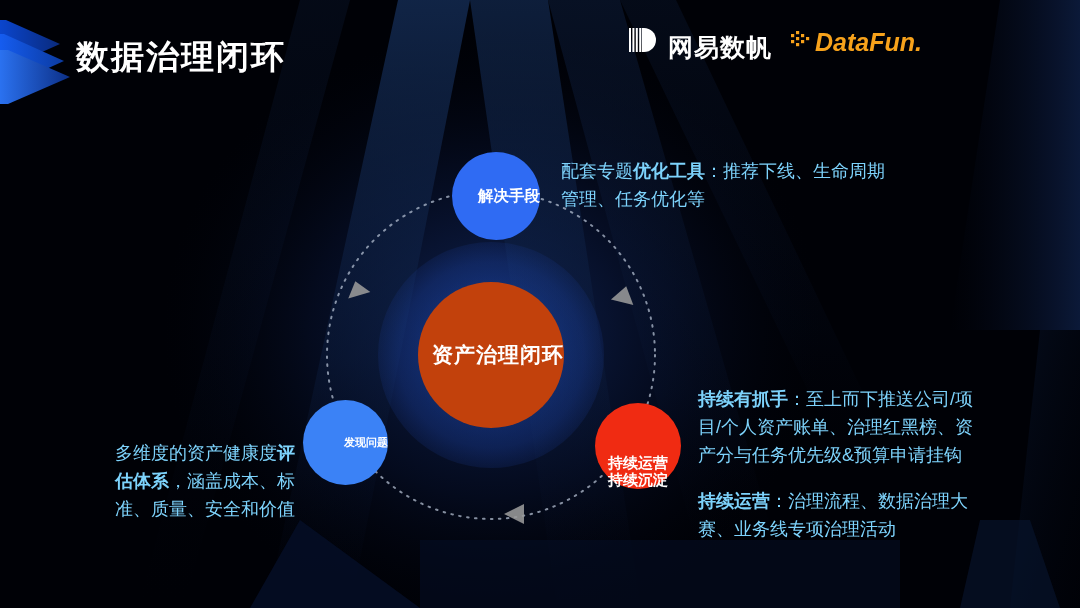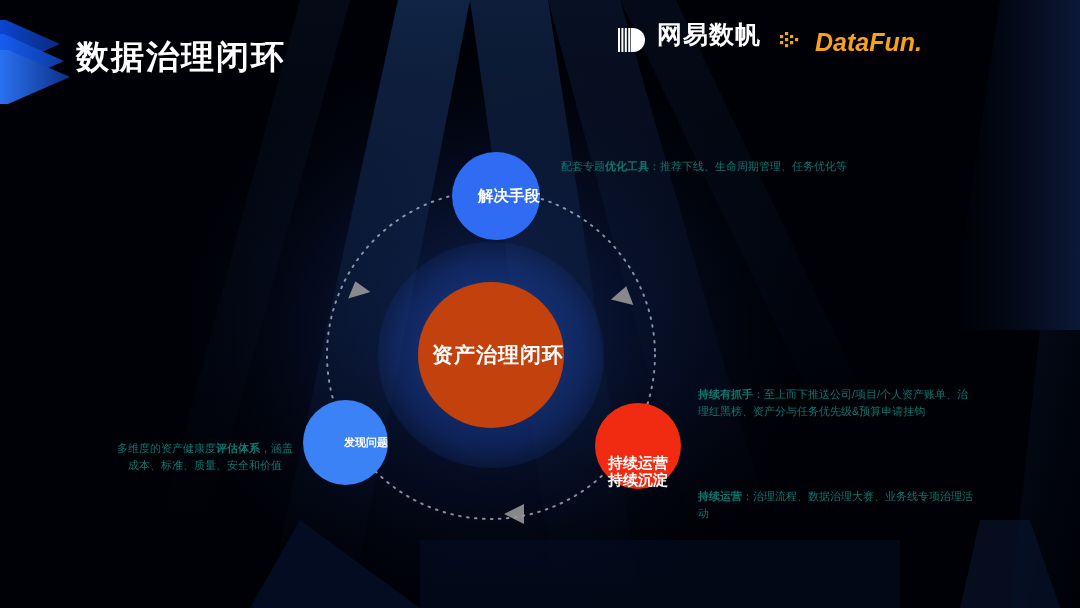--- a/index.html
+++ b/index.html
@@ -32,26 +32,26 @@
     letter-spacing:2px;
     line-height:1.2;
     white-space:nowrap;
   }
 
   
   #logo-group {
     position:absolute; right:14px; top:24px;
     display:flex; align-items:center; gap:18px;
   }
-  .netease-logo { display:flex; align-items:flex-start; gap:9px;font-family:Liberation Mono, monospace; }
+  .netease-logo { display:flex; align-items:flex-end; gap:9px; }
   .netease-text {
     font-size:25px; font-weight:700; color:#ffffff;
     letter-spacing:1px; line-height:1; white-space:nowrap;
   }
-  .datafun-logo { display:flex; align-items:center; gap:14px; }
+  .datafun-logo { display:flex; align-items:center; gap:3px; }
   .datafun-text {
     font-size:25px; font-weight:700; font-style:italic;
     color:#F7A21B; letter-spacing:0px; line-height:1; white-space:nowrap;
   }
 
   
   #diagram { position:absolute; left:0; top:0; width:1080px; height:608px; }
 
   .node {
     position:absolute;
@@ -85,21 +85,21 @@
   }
   .node-right {
     left:595px; top:403px; width:86px; height:86px;
     background:#F02B12; font-size:15px; z-index:5;
     flex-direction:column;
   }
   .node-right span { display:block; }
 
   
   .txt {
-    position:absolute; color:#0f766e; font-size:11px; line-height:1.55;
+    position:absolute; color:#7dd3fc; font-size:18px; line-height:1.55;
     z-index:6;
   }
   .txt b { font-weight:700; }
   #txt-top   { left:561px; top:158px; width:340px; }
   #txt-left  { left:112px; top:440px; width:186px;text-align:center; }
   #txt-right-1 { left:698px; top:386px; width:276px; }
   #txt-right-2 { left:698px; top:488px; width:276px; }
 </style>
 </head>
 <body>

